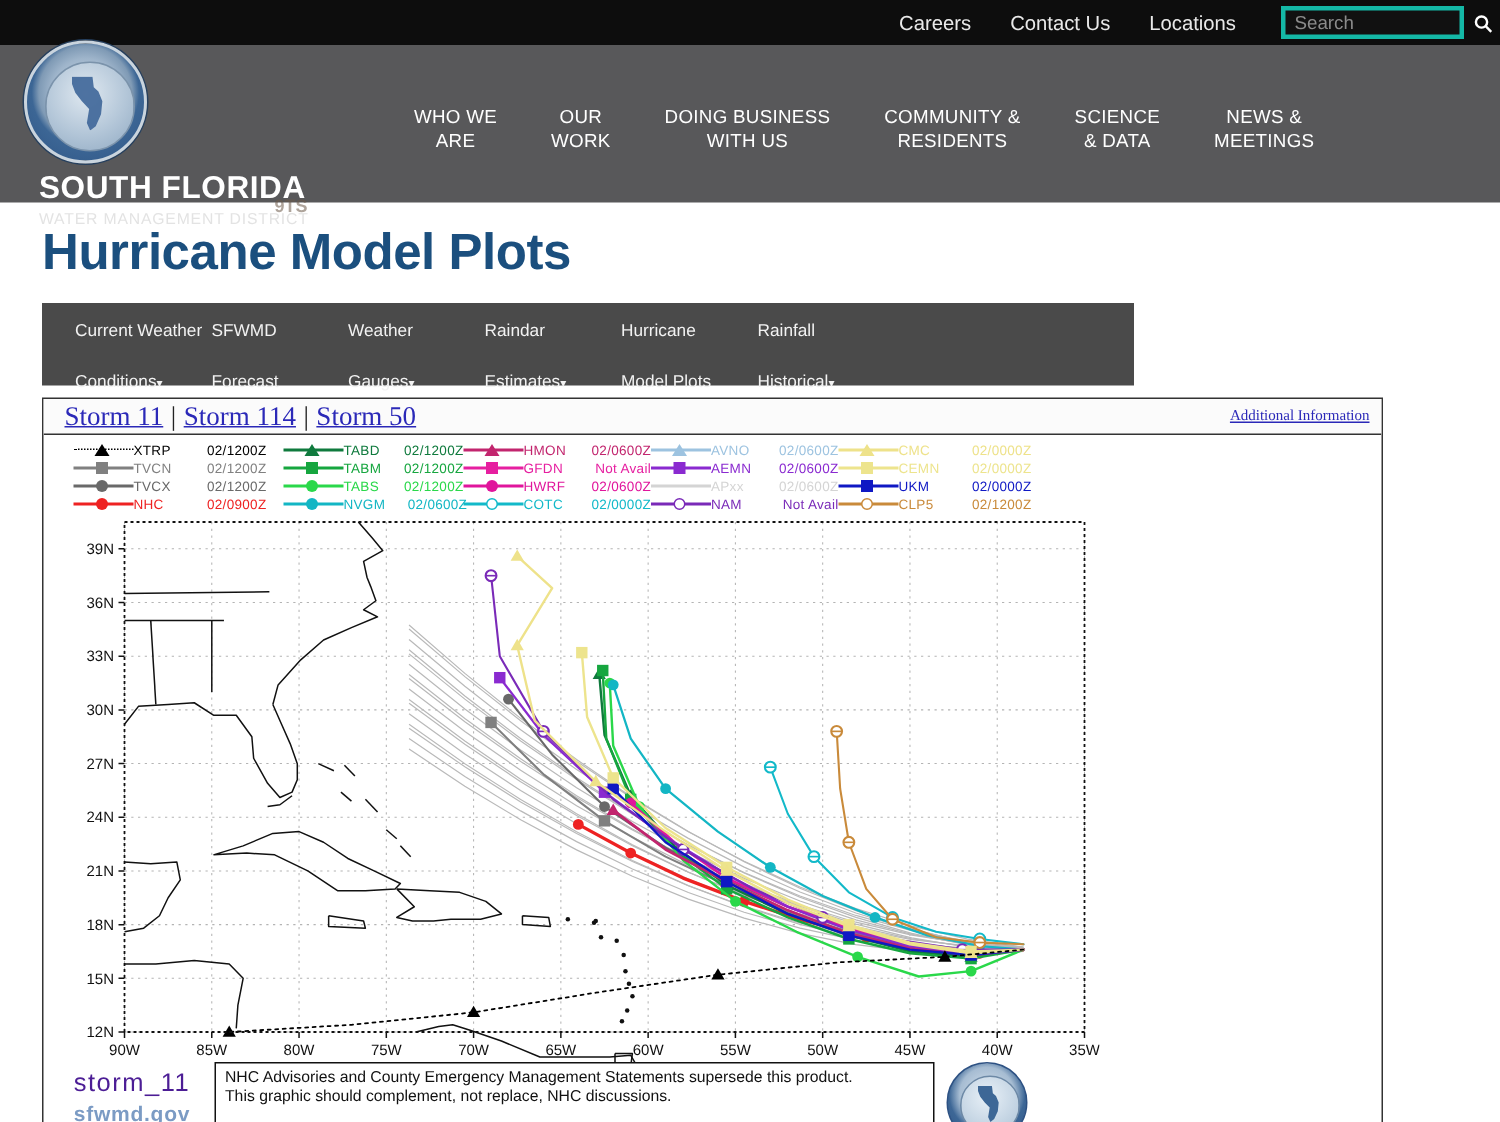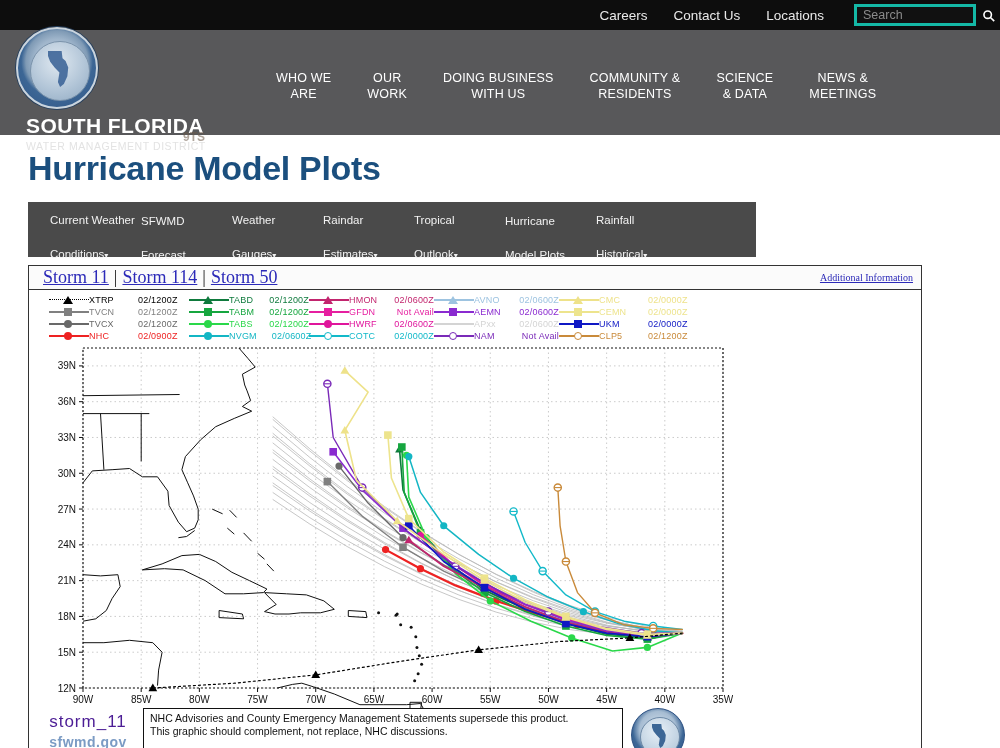--- a/index.html
+++ b/index.html
@@ -244,24 +244,20 @@
     <span>SFWMD</span><br>
     <span>Forecast</span>
   </a>
   <a class="subnav-item">
     <span>Weather</span><br>
     <span>Gauges</span><span class="caret">▾</span>
   </a>
   <a class="subnav-item">
     <span>Raindar</span><br>
     <span>Estimates</span><span class="caret">▾</span>
-  </a>
-  <a class="subnav-item">
-    <span>Tropical</span><br>
-    <span>Outlook</span><span class="caret">▾</span>
   </a>
   <a class="subnav-item">
     <span>Hurricane</span><br>
     <span>Model Plots</span>
   </a>
   <a class="subnav-item">
     <span>Rainfall</span><br>
     <span>Historical</span><span class="caret">▾</span>
   </a>
 </div>

